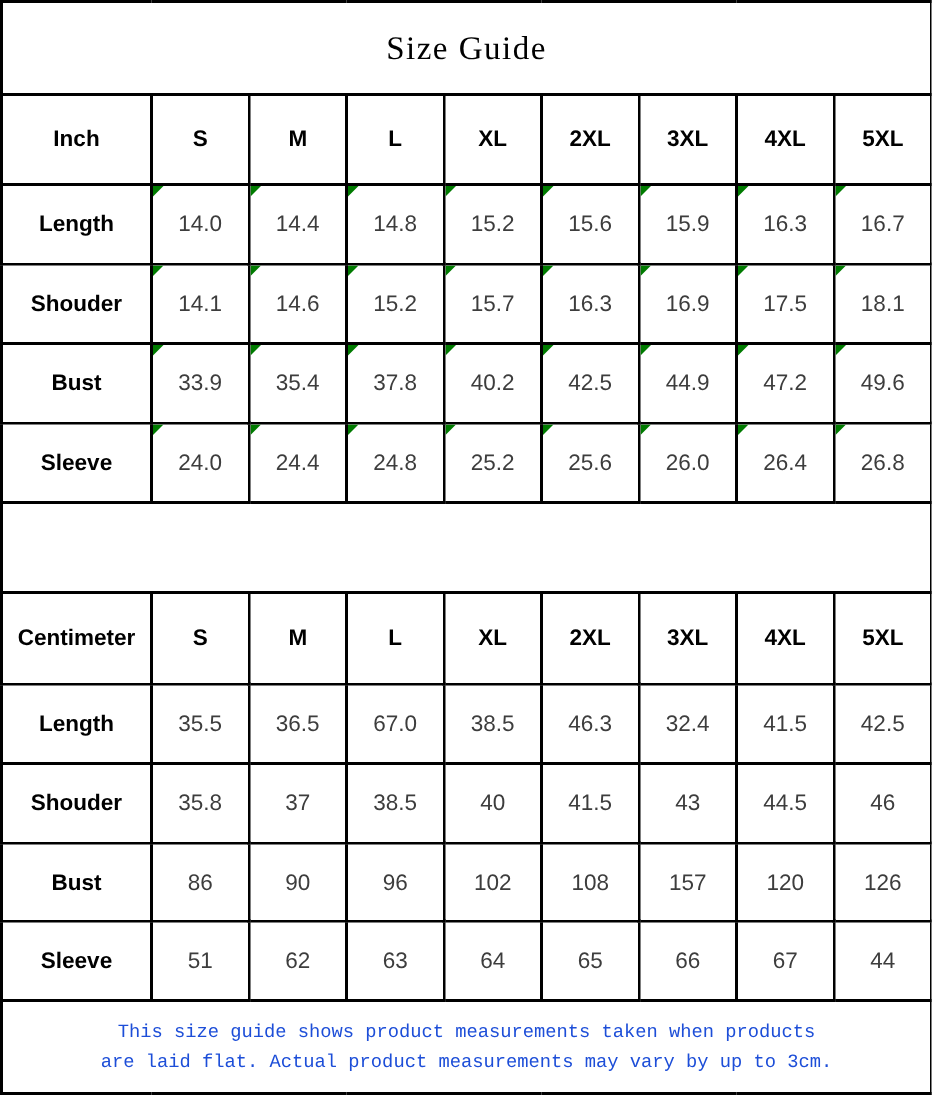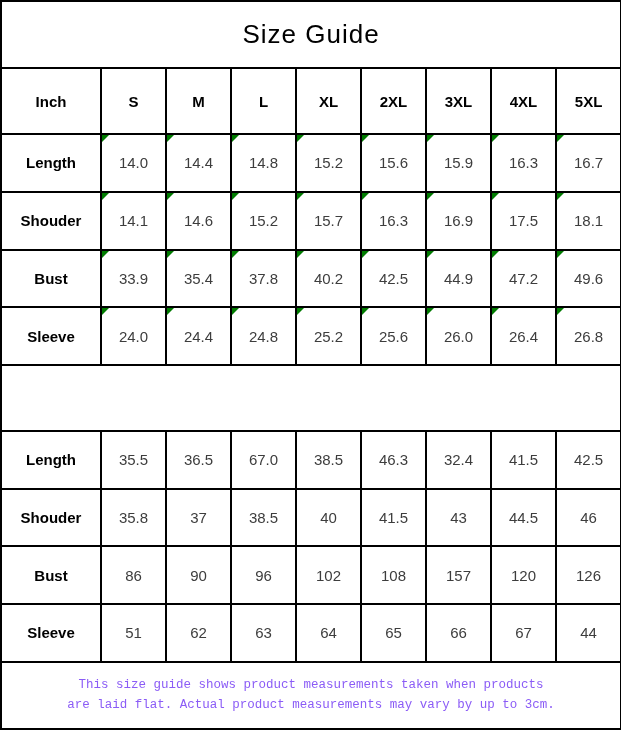--- a/index.html
+++ b/index.html
@@ -15,33 +15,33 @@
     border:2px solid #000;
     text-align:center;vertical-align:middle;
     padding:0;position:relative;background:#fff;overflow:hidden;
   }
   tr.title-row{height:57px;}
   tr.header-row{height:56px;}
   tr.data-row{height:49px;}
   tr.gap-row{height:56px;}
   tr.footer-row{height:57px;}
   .title-cell{
-    font-family:Liberation Sans, sans-serif;
-    font-size:26px;font-weight:400;letter-spacing:1px;
+    font-family:Liberation Serif, serif;
+    font-size:22px;font-weight:400;letter-spacing:1px;
   }
   .unit-cell,.size-cell,.label-cell{
     font-size:15px;font-weight:700;color:#000;
   }
   .value-cell{
     font-size:15px;font-weight:400;color:#3d3d3d;
   }
   .gap-cell{background:#fff;}
   .footer-cell{
     font-family:"Liberation Mono",monospace;
-    font-size:12.5px;line-height:1.6;color:#8b5cf6;white-space:nowrap;margin-left:32px;
+    font-size:12.5px;line-height:1.6;color:#1d4ed8;white-space:nowrap;margin-left:32px;
   }
   .corner-marker{
     position:absolute;top:0;left:0;width:0;height:0;display:block;
     border-top:7px solid #007b00;border-right:7px solid transparent;
   }
 </style>
 </head>
 <body>
 
 <div class="sheet">
@@ -112,20 +112,31 @@
           <td class="value-cell"><span class="corner-marker"></span>24.8</td>
           <td class="value-cell"><span class="corner-marker"></span>25.2</td>
           <td class="value-cell"><span class="corner-marker"></span>25.6</td>
           <td class="value-cell"><span class="corner-marker"></span>26.0</td>
           <td class="value-cell"><span class="corner-marker"></span>26.4</td>
           <td class="value-cell"><span class="corner-marker"></span>26.8</td>
         </tr>
         <tr class="gap-row">
           <td class="gap-cell" colspan="9"></td>
         </tr>
+        <tr class="header-row">
+          <td class="unit-cell">Centimeter</td>
+          <td class="size-cell">S</td>
+          <td class="size-cell">M</td>
+          <td class="size-cell">L</td>
+          <td class="size-cell">XL</td>
+          <td class="size-cell">2XL</td>
+          <td class="size-cell">3XL</td>
+          <td class="size-cell">4XL</td>
+          <td class="size-cell">5XL</td>
+        </tr>
         <tr class="data-row">
           <td class="label-cell">Length</td>
           <td class="value-cell">35.5</td>
           <td class="value-cell">36.5</td>
           <td class="value-cell">67.0</td>
           <td class="value-cell">38.5</td>
           <td class="value-cell">46.3</td>
           <td class="value-cell">32.4</td>
           <td class="value-cell">41.5</td>
           <td class="value-cell">42.5</td>

